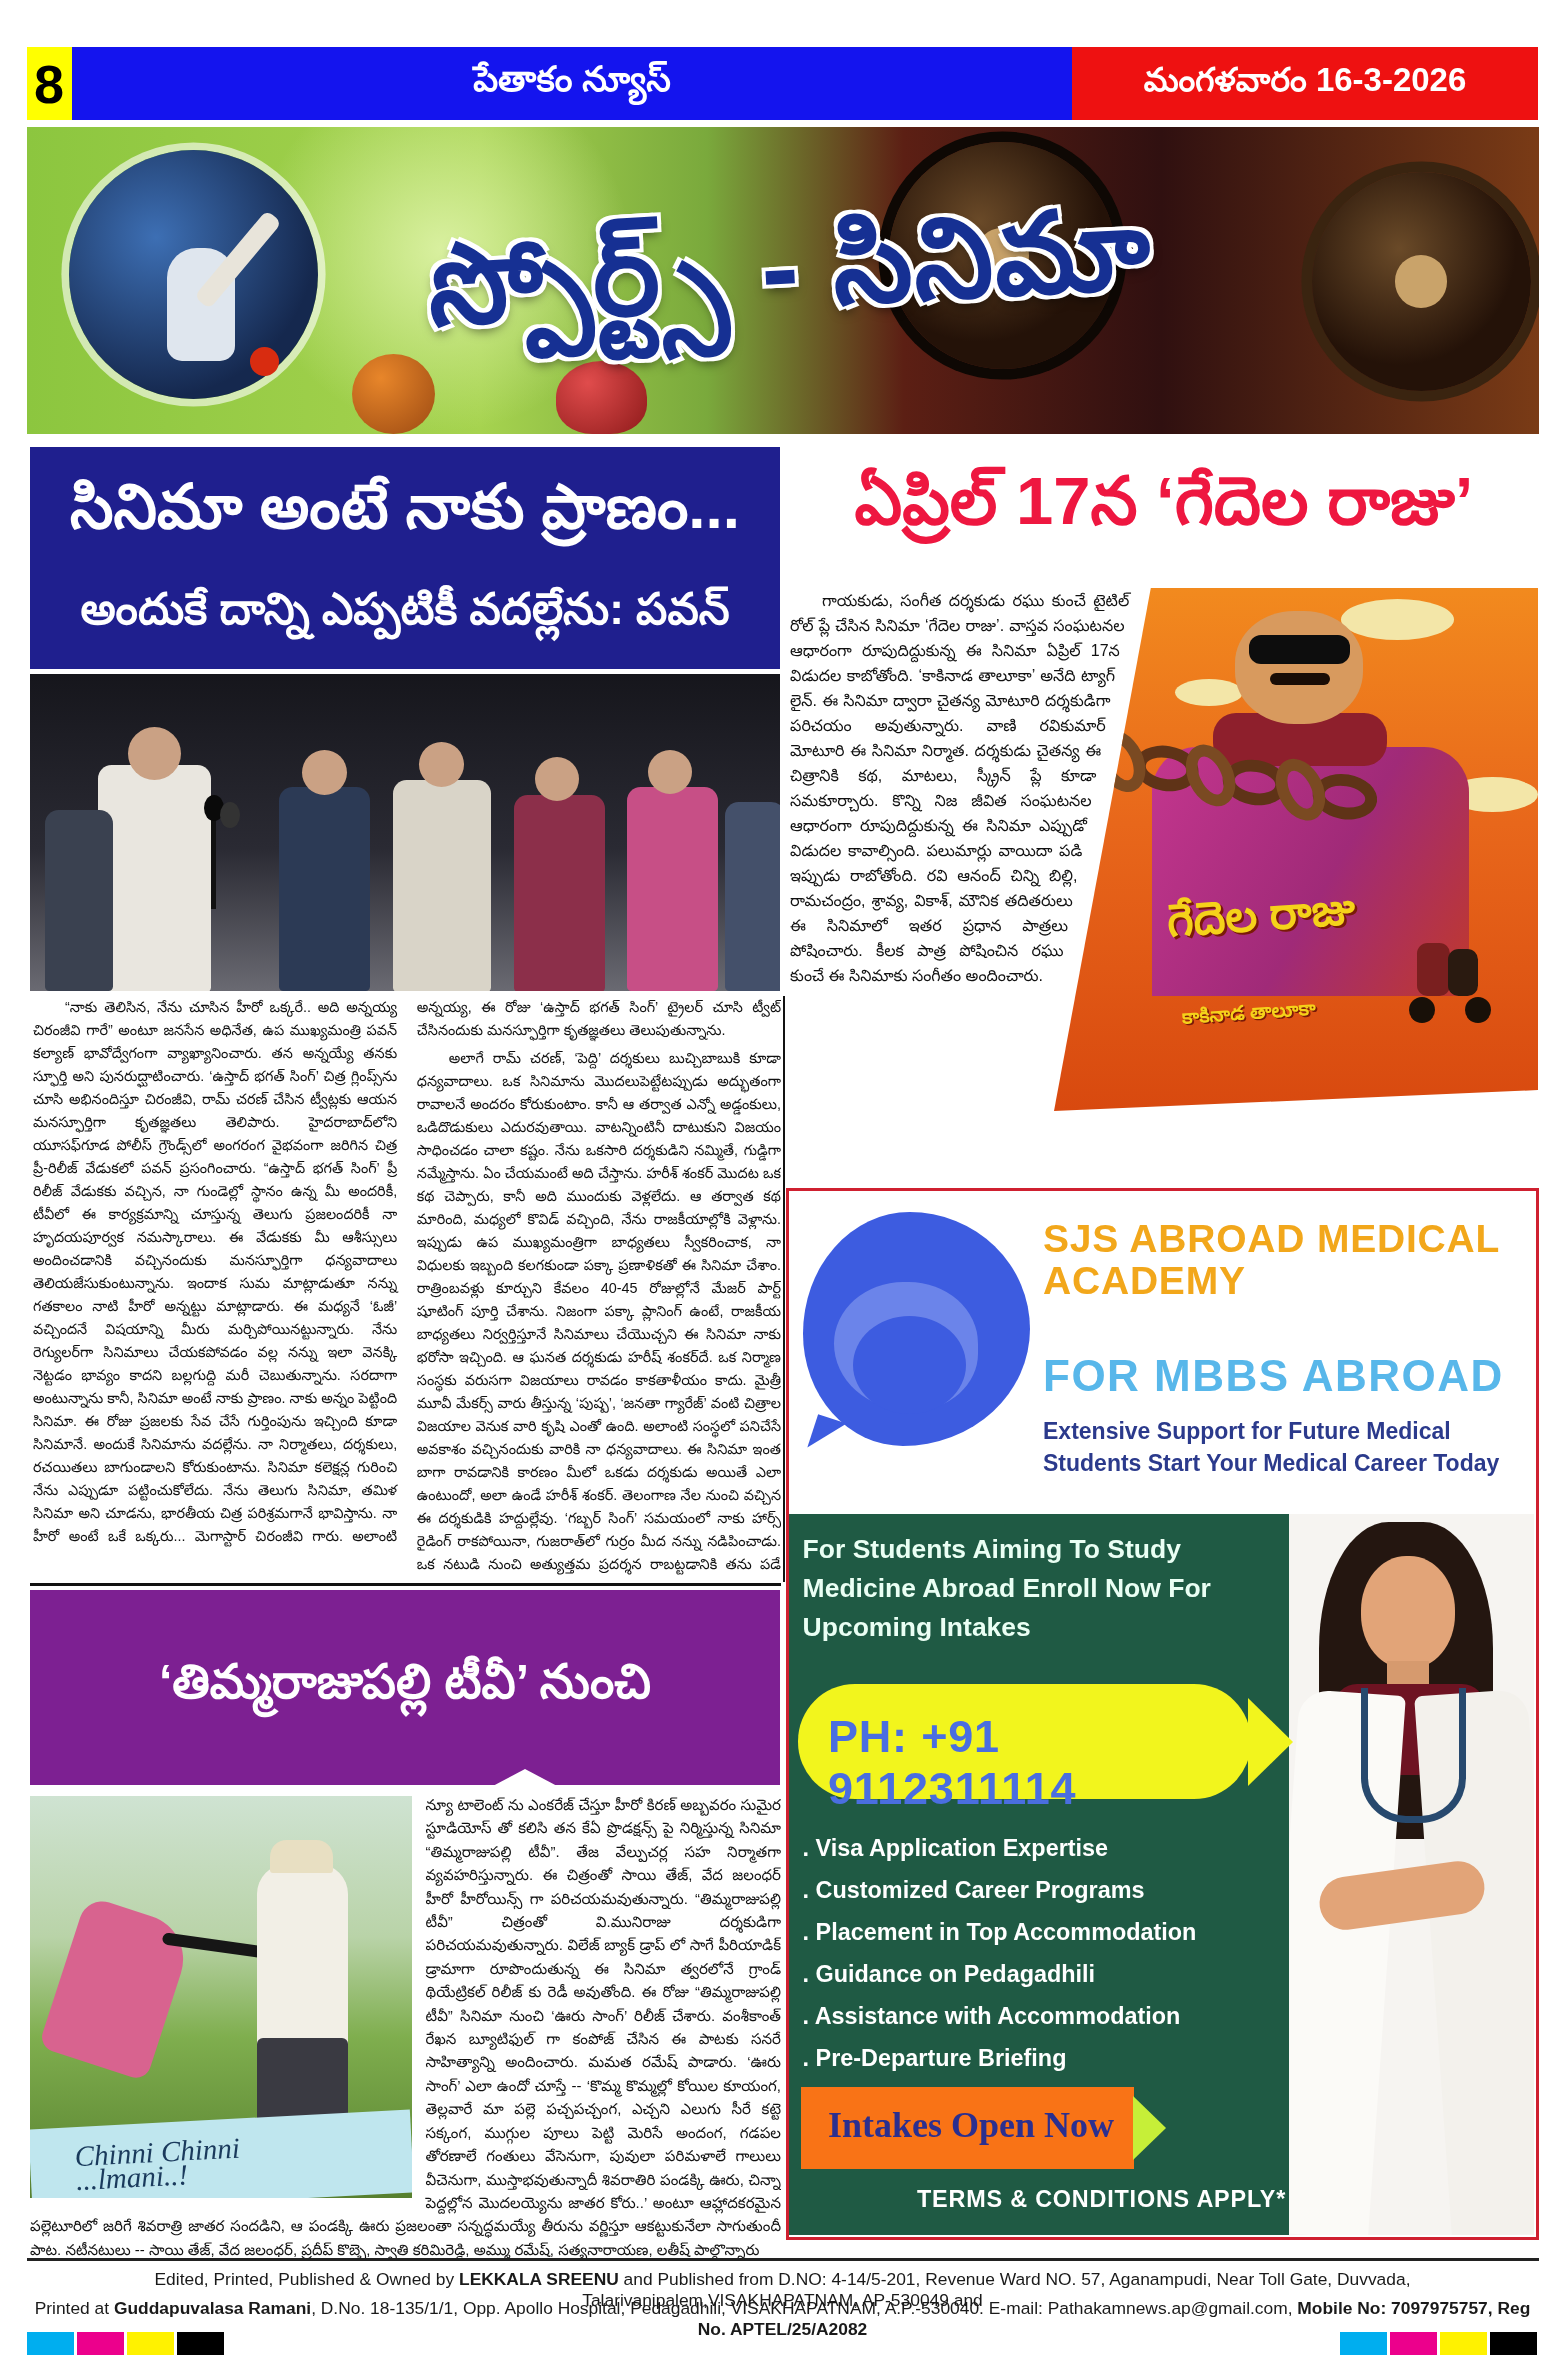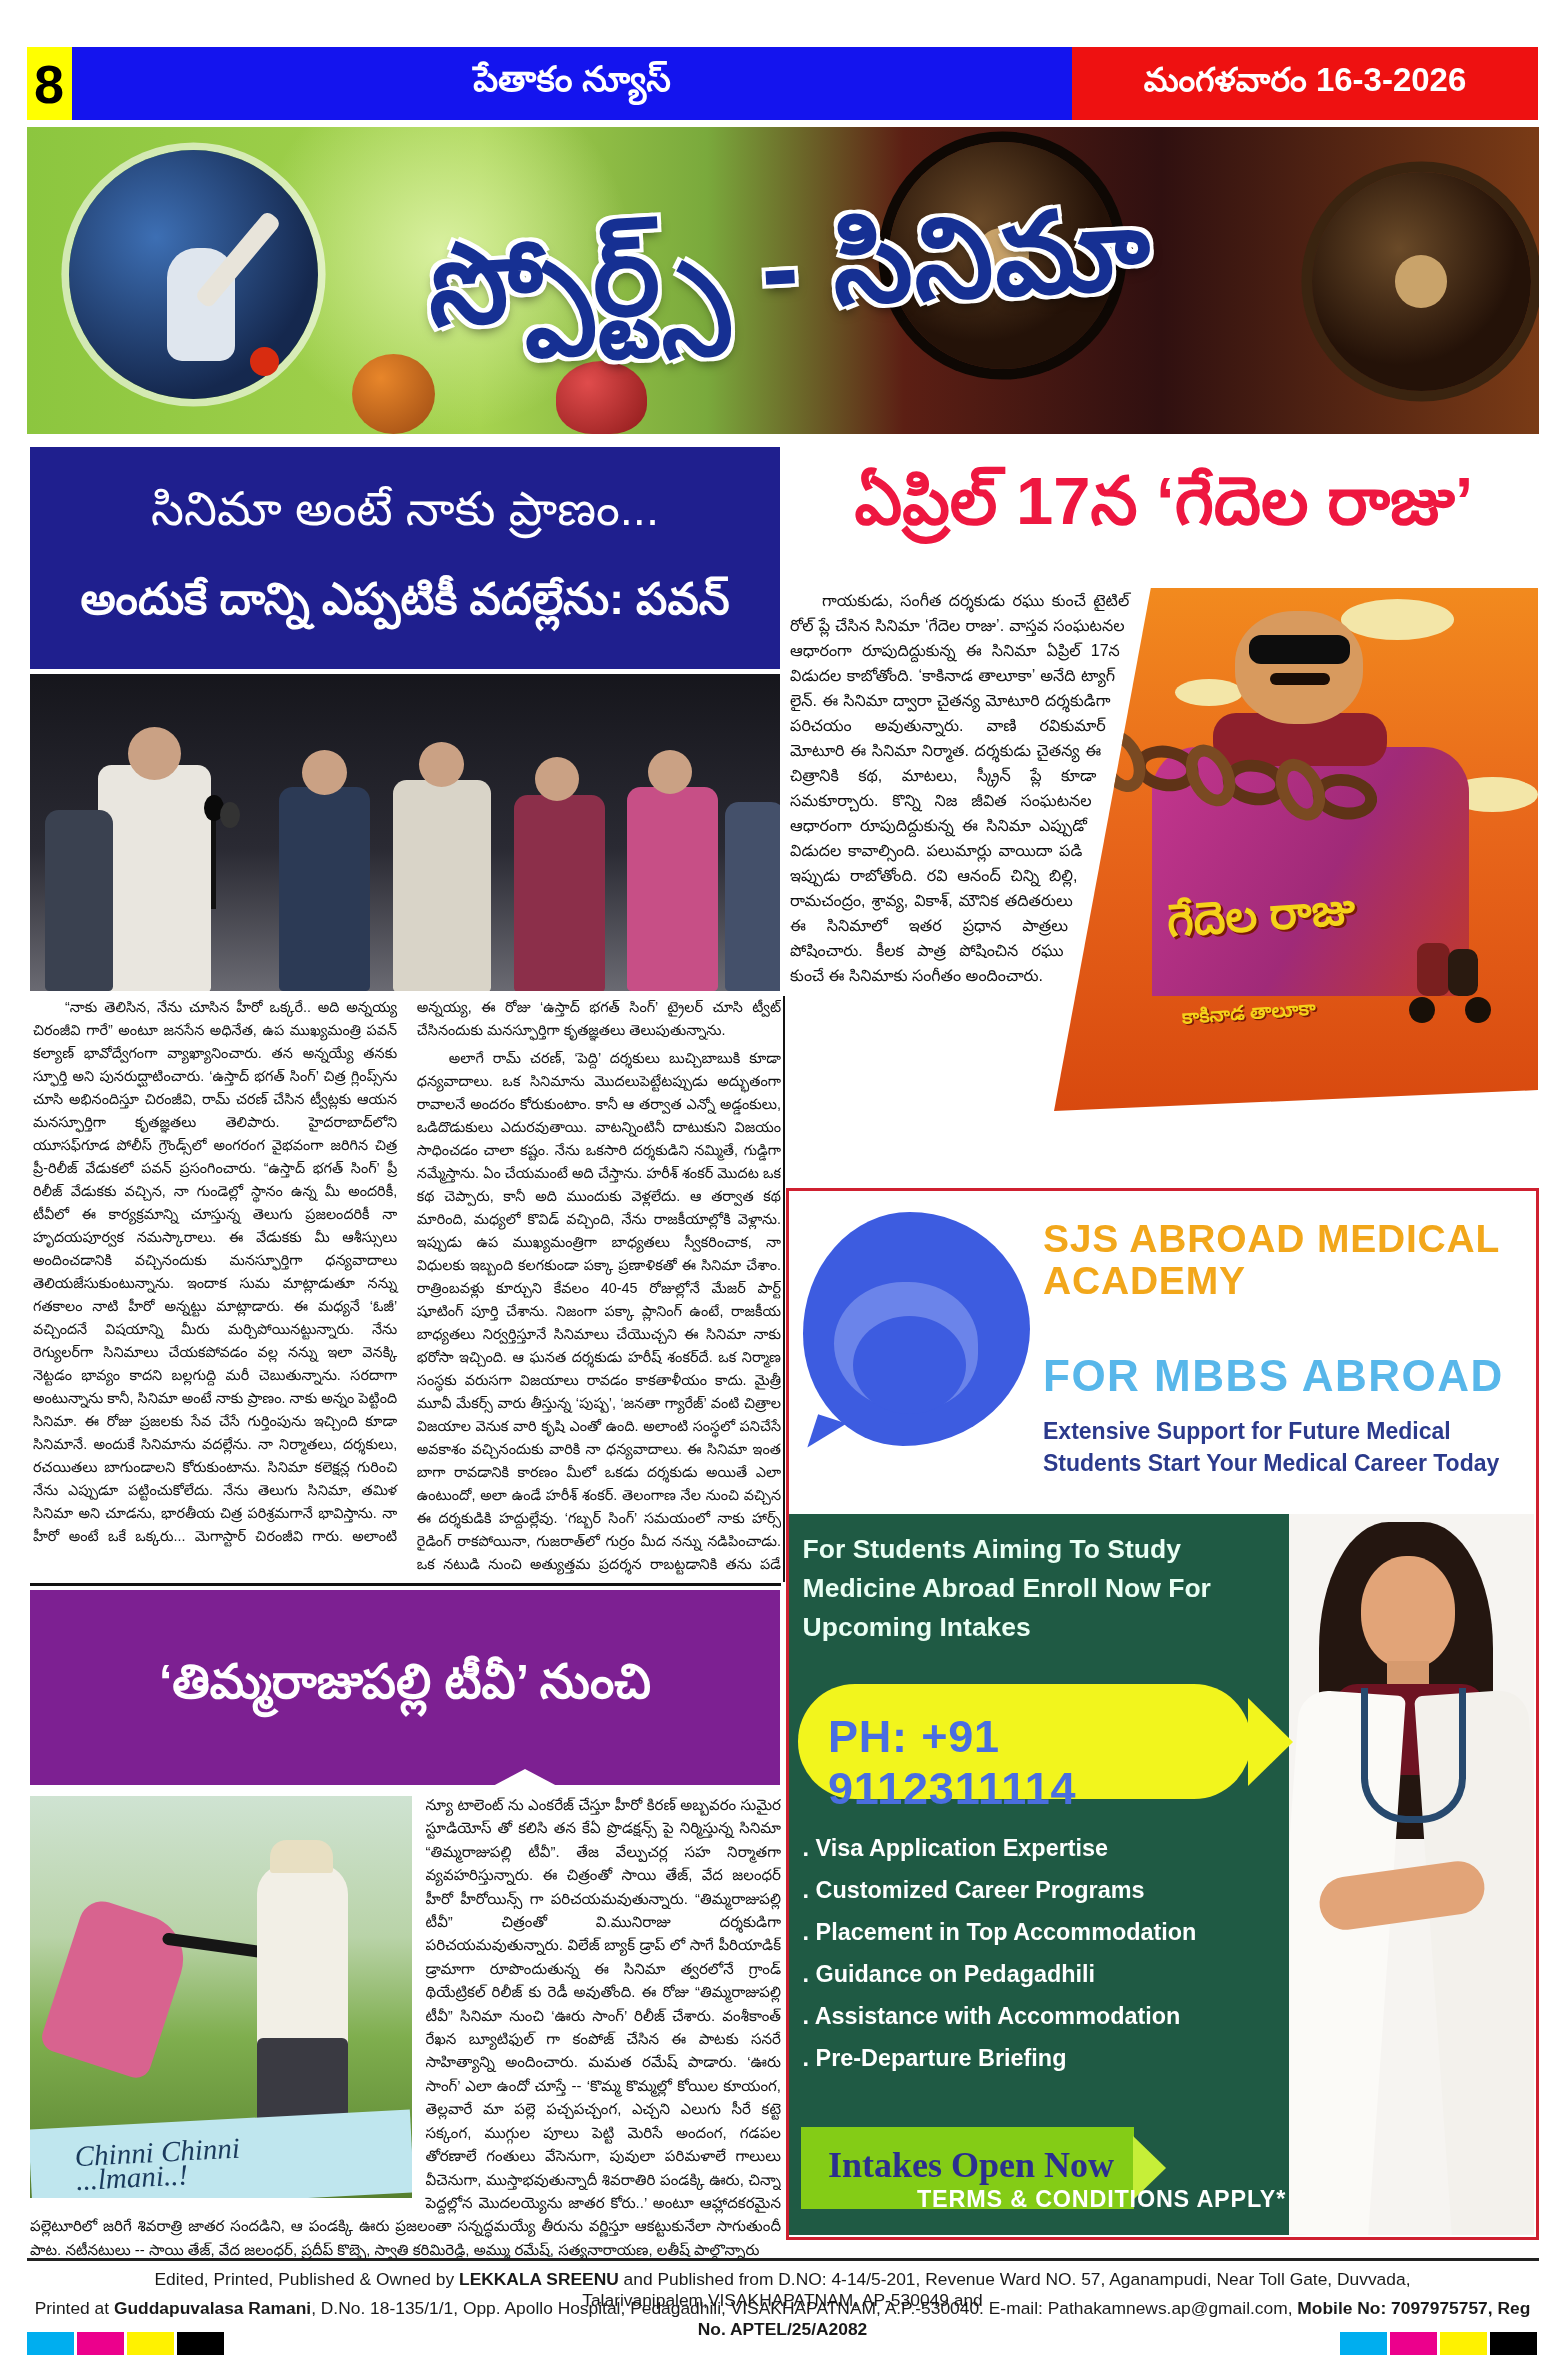--- a/index.html
+++ b/index.html
@@ -26,21 +26,21 @@
   .reel{border-radius:50%;background:radial-gradient(circle at 40% 35%,#6a4a28 0%,#241208 60%);box-shadow:0 0 0 10.6px #0e0804;}
   .reel1{left:862px;top:15px;width:227px;height:227px;}
   .reel2{left:1285px;top:45px;width:219px;height:219px;box-shadow:0 0 0 10.6px #3a2410;}
   .reel-hub{position:absolute;left:38%;top:38%;width:24%;height:24%;border-radius:50%;background:#c9a36a;}
   .ban-title{left:212px;top:30px;width:1103px;height:249px;display:flex;align-items:center;justify-content:center;
     font-size:113px;font-weight:900;color:#163093;transform:rotate(-3deg);letter-spacing:1.5px;white-space:nowrap;
     text-shadow:-3.8px -3.8px 0 #fff,3.8px -3.8px 0 #fff,-3.8px 3.8px 0 #fff,3.8px 3.8px 0 #fff,0 6px 10.6px rgba(0,0,0,.5);}
   
   .lhead{left:30px;top:447px;width:750px;height:222px;background:#1f1f8e;color:#fff;
     display:flex;flex-direction:column;align-items:center;justify-content:center;gap:26px;text-align:center;}
-  .lhead .l1{font-size:47px;font-weight:normal;}
+  .lhead .l1{font-size:62px;font-weight:bold;}
   .lhead .l2{font-size:44px;font-weight:bold;}
   .photo{left:30px;top:674px;width:750px;height:317px;overflow:hidden;
     background:linear-gradient(180deg,#16161c 0%,#2a2a33 55%,#6a6a72 100%);}
   .fig{position:absolute;border-radius:13.6px 13.6px 4.5px 4.5px;}
   .head-c{position:absolute;border-radius:50%;background:#caa184;}
   .mic{position:absolute;width:4.5px;height:91px;background:#111;}
   .micball{position:absolute;width:19.7px;height:26px;border-radius:50%;background:#0a0a0a;}
   .lbody{left:33px;top:996px;width:748px;height:583px;overflow:hidden;
     column-count:2;column-gap:19.7px;text-align:justify;font-size:14.4px;line-height:23px;color:#111;}
   .lbody p{margin:0 0 4.5px 0;text-indent:32px;}
@@ -104,21 +104,21 @@
   .dtop{position:absolute;left:45px;top:170px;width:151px;height:91px;background:#6e1322;border-radius:23px 23px 0 0;}
   .coatl{position:absolute;left:-7.6px;top:178px;width:106px;height:544px;background:#fbfaf7;border-radius:30px 7.6px 0 0;transform:rotate(4deg);}
   .coatr{position:absolute;left:144px;top:178px;width:113px;height:544px;background:#f3f1ec;border-radius:7.6px 30px 0 0;transform:rotate(-4deg);}
   .steth{position:absolute;left:72px;top:174px;width:91px;height:128px;border:7.6px solid #27496e;border-top:none;border-radius:0 0 45px 45px;}
   .darm{position:absolute;left:30px;top:355px;width:166px;height:53px;background:#e2a478;border-radius:27px;transform:rotate(-8deg);}
   .gh{position:absolute;left:13.6px;top:339px;width:461px;color:#eafff4;font-size:26.5px;font-weight:bold;line-height:39px;}
   .phban{position:absolute;left:9px;top:493px;width:453px;height:115px;background:#f2f51d;border-radius:57px;}
   .phban:after{content:"";position:absolute;right:-42px;top:13.6px;border-top:44px solid transparent;border-bottom:44px solid transparent;border-left:45px solid #f2f51d;}
   .phtext{position:absolute;left:30px;top:27px;font-size:45px;font-weight:900;color:#4a6ee0;letter-spacing:0.8px;}
   .bullets{position:absolute;left:13.6px;top:636px;width:476px;color:#ffffff;font-size:23.4px;font-weight:bold;line-height:42px;}
-  .intake{position:absolute;left:12px;top:936px;width:333px;height:82px;background:#84cc16;}
+  .intake{position:absolute;left:12px;top:896px;width:333px;height:82px;background:#f97316;}
   .intake:after{content:"";position:absolute;right:-32px;top:9px;border-top:32px solid transparent;border-bottom:32px solid transparent;border-left:33px solid #c6ef38;}
   .intext{position:absolute;left:27px;top:16.6px;font-family:"Liberation Serif",serif;font-size:36px;font-weight:900;color:#2b2f8f;}
   .terms{position:absolute;left:128px;top:995px;color:#ffffff;font-size:23.4px;font-weight:bold;letter-spacing:0.8px;}
   
   .frule{left:26.5px;top:2258px;width:1512px;height:3px;background:#222;}
   .fl{left:26.5px;width:1512px;text-align:center;color:#1a1a1a;font-size:17.4px;}
   .fl1{top:2269px;} .fl2{top:2298px;}
   .fl b{font-weight:bold;}
   .cmyk span{display:inline-block;width:47px;height:23px;margin-right:3px;}
   .cmyk{top:2332px;}

